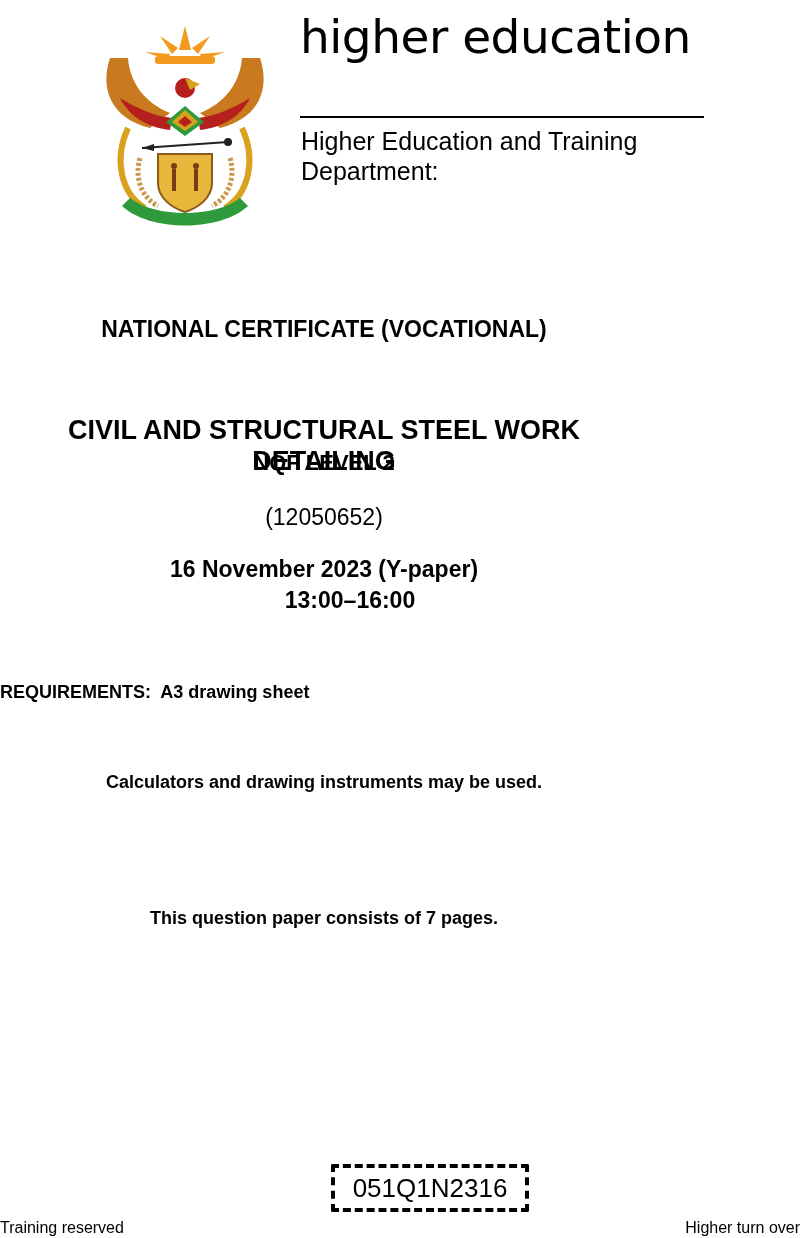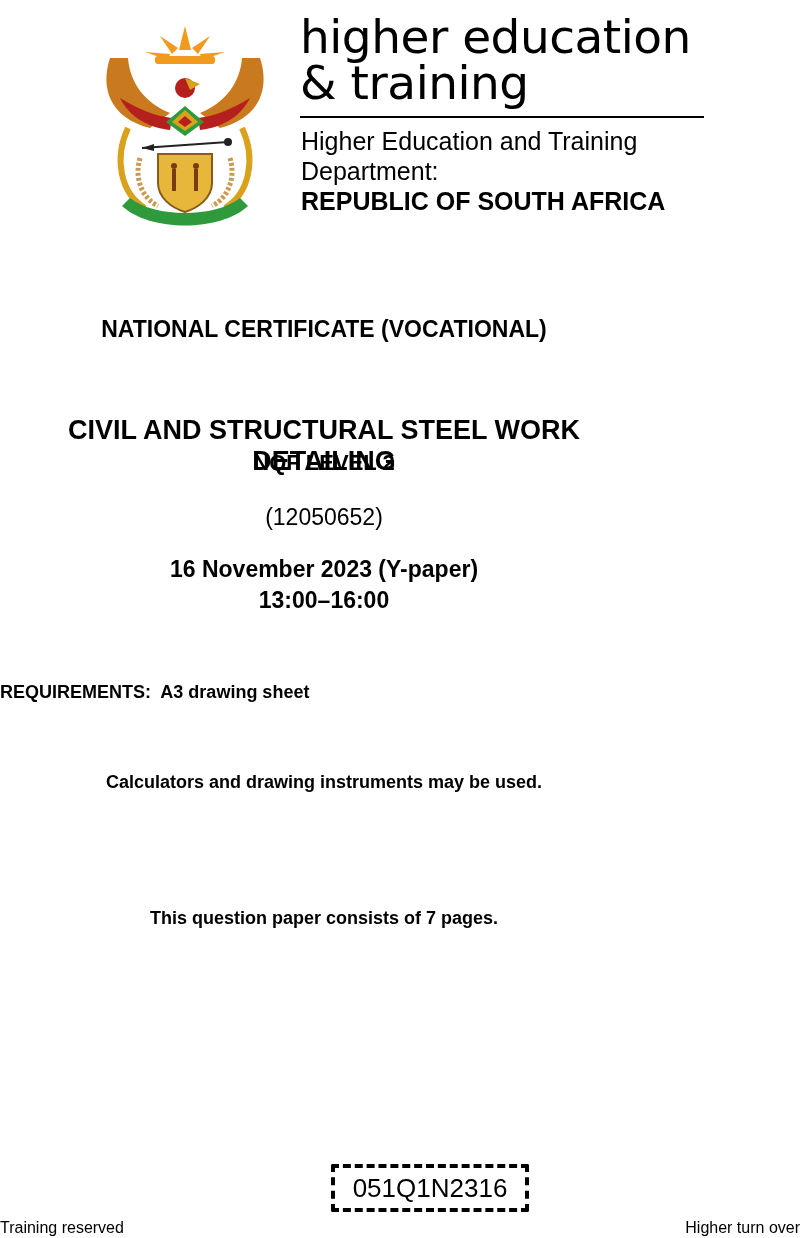--- a/index.html
+++ b/index.html
@@ -10,21 +10,21 @@
   .brand-line1, .brand-line2 { font-family: "DejaVu Sans", sans-serif; font-size: 47px; line-height: 46px; letter-spacing: -0.5px; white-space: nowrap; }
   .brand-rule { left: 300px; top: 116px; width: 404px; height: 2px; background: #000; }
   .dept { left: 301px; top: 126px; font-size: 25px; line-height: 30px; white-space: nowrap; }
   .dept .bold { font-weight: bold; font-size: 25px; }
   .center { left: 0; width: 648px; text-align: center; }
   .t-ncv { top: 316px; font-size: 23px; font-weight: bold; }
   .t-subject { top: 415px; font-size: 27px; font-weight: bold; }
   .t-level { top: 450px; font-size: 22px; font-weight: bold; }
   .t-code { top: 504px; font-size: 23px; }
   .t-date { top: 556px; font-size: 23px; font-weight: bold; }
-  .t-time { top: 587px; font-size: 23px; font-weight: bold; }
+  .t-time { top: 587px; font-size: 23px; font-weight: bold; padding-left: 26px; }
   .req { left: 0; top: 682px; font-size: 18px; font-weight: bold; white-space: pre; }
   .t-calc { top: 772px; font-size: 18px; font-weight: bold; }
   .t-pages { top: 908px; font-size: 18px; font-weight: bold; }
   .barcode-box { left: 331px; top: 1164px; width: 190px; height: 40px; border: 4px dashed #000; border-radius: 2px; display: flex; align-items: center; justify-content: center; font-size: 26px; }
   .footer-left { left: 0; top: 1219px; font-size: 16px; }
   .footer-right { right: 0; top: 1219px; font-size: 16px; }
 </style>
 </head>
 <body>
 
@@ -69,27 +69,25 @@
       <circle cx="96" cy="148" r="3"></circle>
       <rect x="94" y="151" width="4" height="22"></rect>
     </g>
 
     <path d="M22,188 C50,214 120,214 148,188 L140,180 C115,200 55,200 30,180 Z" fill="#2e9a3c"></path>
   </svg>
 </div>
 
 <div class="abs brand">
   <div class="brand-line1">higher education</div>
-  <div class="brand-line2">&amp; training</div>
 </div>
 <div class="abs brand-rule"></div>
 <div class="abs dept">
   <div>Higher Education and Training</div>
   <div>Department:</div>
-  <div class="bold">REPUBLIC OF SOUTH AFRICA</div>
 </div>
 
 <div class="abs center t-ncv">NATIONAL CERTIFICATE (VOCATIONAL)</div>
 <div class="abs center t-subject">CIVIL AND STRUCTURAL STEEL WORK DETAILING</div>
 <div class="abs center t-level">NQF LEVEL 2</div>
 <div class="abs center t-code">(12050652)</div>
 <div class="abs center t-date">16 November 2023 (Y-paper)</div>
 <div class="abs center t-time">13:00–16:00</div>
 
 <div class="abs req"><span>REQUIREMENTS:</span>  <span>A3 drawing sheet</span></div>

